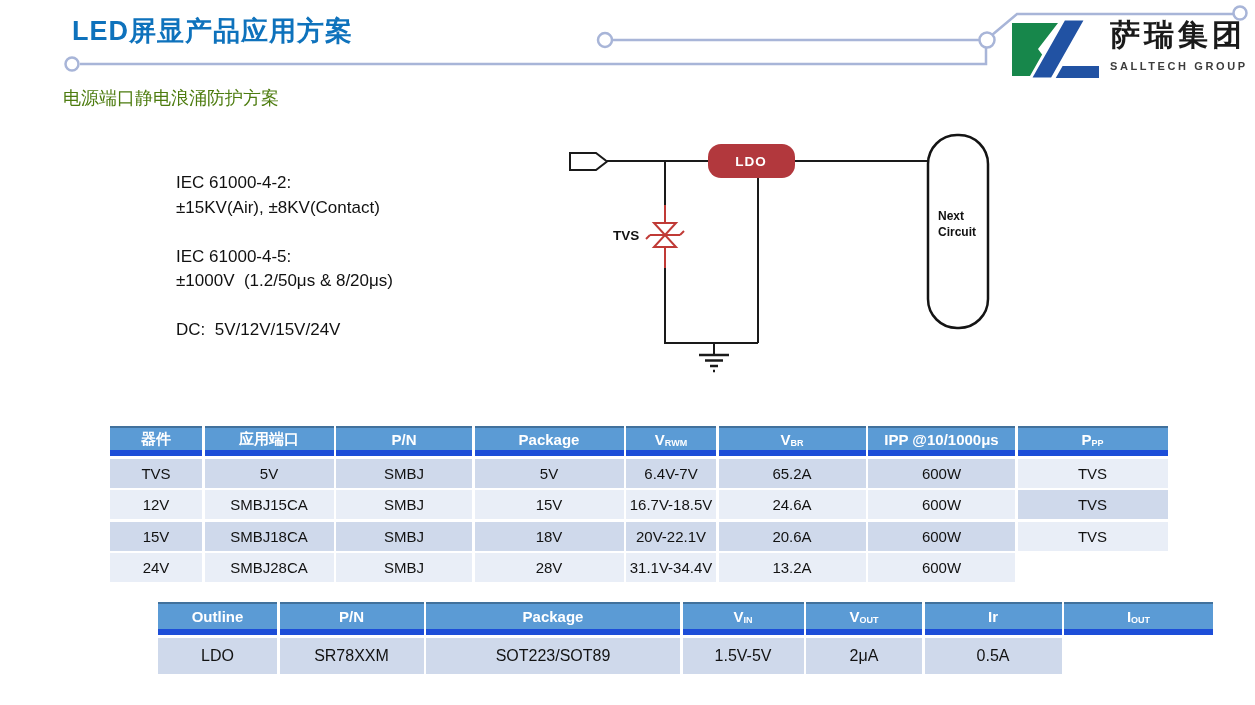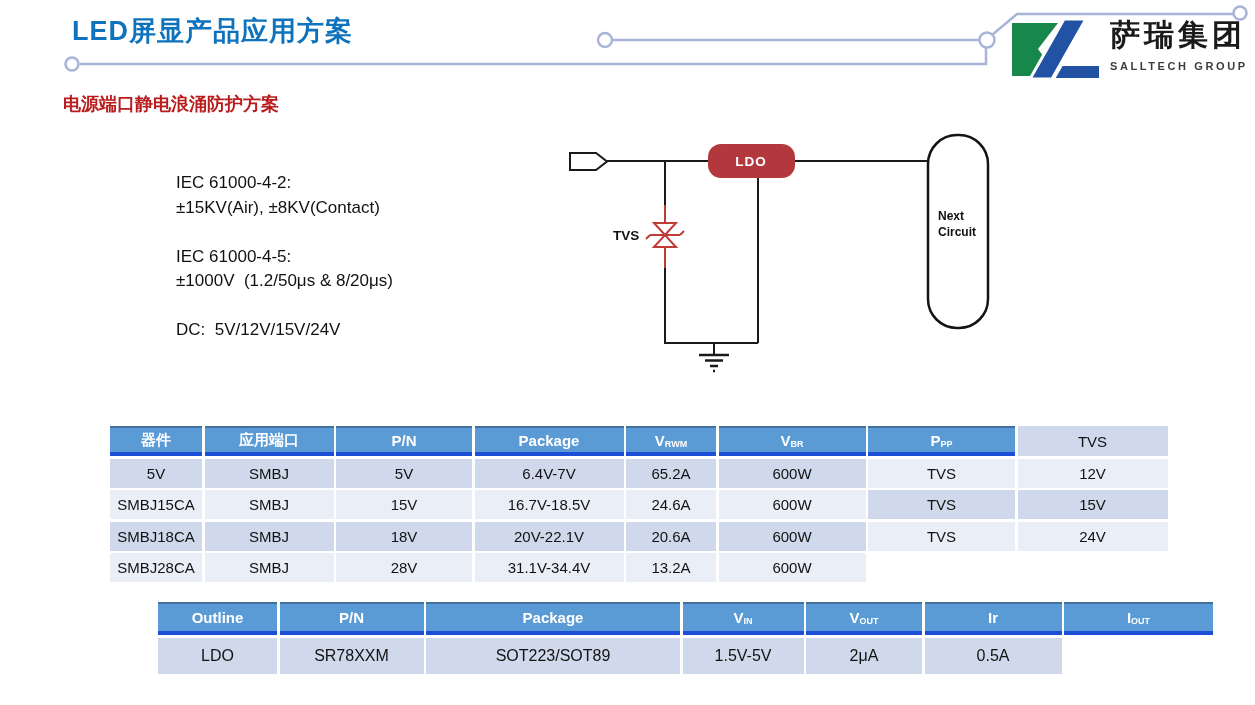--- a/index.html
+++ b/index.html
@@ -8,22 +8,22 @@
     background:#ffffff;
     font-family:"Liberation Sans","DejaVu Sans",sans-serif;
   }
   
   #deco-svg{position:absolute;left:0;top:0;pointer-events:none;}
   .page-title{
     position:absolute;left:72px;top:13px;
     font-size:27px;font-weight:bold;color:#0E72BC;letter-spacing:1px;
   }
   .page-subtitle{
-    position:absolute;left:63px;top:92px;
-    font-size:18px;font-weight:bold;color:#b91c1c;
+    position:absolute;left:63px;top:86px;
+    font-size:18px;font-weight:normal;color:#4d7c0f;
   }
   
   .logo{position:absolute;left:1012px;top:18px;display:flex;align-items:flex-start;gap:10px;}
   .logo-text{display:flex;flex-direction:column;}
   .logo-cn{font-size:30px;font-weight:bold;color:#1a1a1a;letter-spacing:4px;line-height:34px;white-space:nowrap;}
   .logo-en{font-size:11px;color:#3c3c3c;letter-spacing:2.6px;margin-top:8px;white-space:nowrap;font-weight:bold;}
   
   .specs{position:absolute;left:176px;top:171px;font-size:17px;color:#111;}
   .spec-line{white-space:pre;height:24.5px;line-height:24.5px;}
   
@@ -32,21 +32,21 @@
   .tbl{position:absolute;display:grid;gap:2.5px;}
   #table1{left:110px;top:426px;width:1040px;
     grid-template-columns:92px 129px 136px 149px 90px 147px 147px 150px;
     grid-template-rows:30px 29px 29px 29px 29px;}
   #table2{left:110px;top:602px;width:1040px;
     grid-template-columns:119px 144px 254px 121px 116px 137px 149px;
     grid-template-rows:33px 36px;padding-left:48px;}
   .th{
     background:#5B9BD5;color:#fff;font-weight:bold;font-size:15px;
     display:flex;align-items:center;justify-content:center;
-    border-top:2px solid #41719C;border-bottom:4px solid #1d4ed8;
+    border-top:2px solid #41719C;border-bottom:6px solid #1d4ed8;
     box-sizing:border-box;white-space:nowrap;
   }
   .th .subscript{font-size:9px;font-weight:bold;align-self:center;margin-top:7px;}
   .td{
     display:flex;align-items:center;justify-content:center;
     font-size:15px;color:#121212;white-space:nowrap;
   }
   #table2 .td{font-size:16px;}
   .band-dark{background:#CFD9EB;}
   .band-light{background:#E9EEF7;}
@@ -146,20 +146,24 @@
       <span>Package</span>
       <span class="subscript"></span>
     </div>
   <div class="th">
       <span>V</span>
       <span class="subscript">RWM</span>
     </div>
   <div class="th">
       <span>V</span>
       <span class="subscript">BR</span>
+    </div>
+  <div class="th">
+      <span>IPP @10/1000μs</span>
+      <span class="subscript"></span>
     </div>
   <div class="th">
       <span>P</span>
       <span class="subscript">PP</span>
     </div>
 <div class="td band-dark">TVS</div>
     <div class="td band-dark">5V</div>
     <div class="td band-dark">SMBJ</div>
     <div class="td band-dark">5V</div>
     <div class="td band-dark">6.4V-7V</div>

